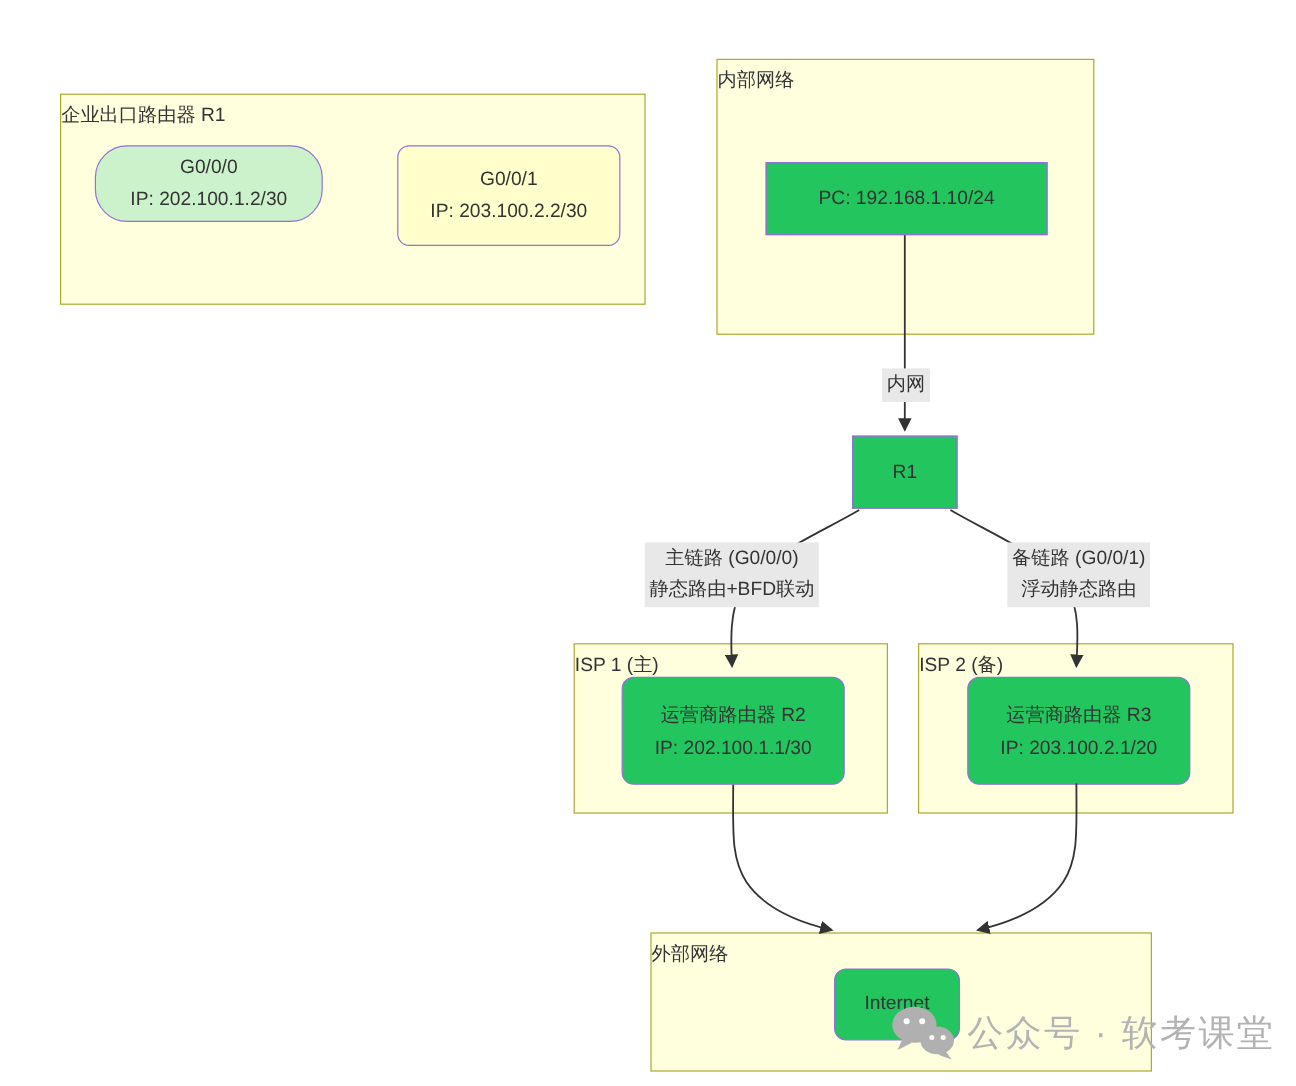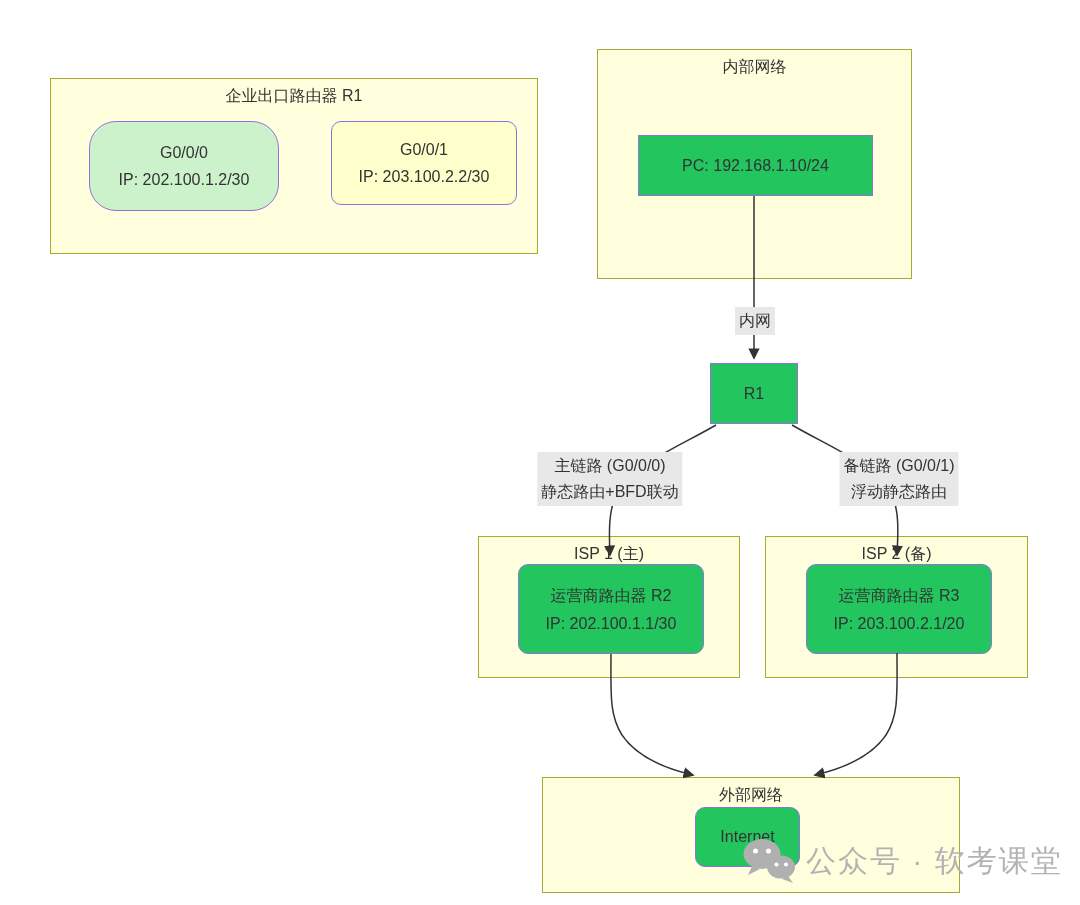--- a/index.html
+++ b/index.html
@@ -1,21 +1,21 @@
 <!DOCTYPE html>
 <html><head>
 <meta charset="utf-8">
 <style>
   html,body{margin:0;padding:0;background:#ffffff;}
   body{font-family:"Liberation Sans","DejaVu Sans",sans-serif;}
   .canvas{position:relative;width:1080px;height:905px;background:#ffffff;overflow:hidden;}
 
   
   .group{position:absolute;background:#ffffde;border:1px solid #aaaa33;box-sizing:border-box;z-index:1;}
-  .group-title{position:absolute;top:7px;left:0;right:0;text-align:center;font-size:16px;color:#333333;}
+  .group-title{position:absolute;top:7px;left:0;right:0;font-size:16px;color:#333333;}
 
   
   .node{position:absolute;background:#22c55e;border:1px solid #9370DB;box-sizing:border-box;
         display:flex;flex-direction:column;align-items:center;justify-content:center;
         font-size:16px;color:#333333;text-align:center;gap:9px;z-index:3;}
   .node.rounded{border-radius:10px;}
   .node.green{background:#ccf2cc;}
   .node.paleyellow{background:#ffffcc;}
 
   
@@ -44,21 +44,21 @@
     </defs>
     <path class="edge" d="M754,196 L754,358" marker-end="url(#arrow)"></path>
     <path class="edge" d="M716,425 C682,445 634,464 618,492 C608,508 609,534 610,555" marker-end="url(#arrow)"></path>
     <path class="edge" d="M792,425 C826,445 874,464 890,492 C900,508 898,534 897,555" marker-end="url(#arrow)"></path>
     <path class="edge" d="M611,654 C611,692 609,715 622,735 C637,757 667,769 693,775" marker-end="url(#arrow)"></path>
     <path class="edge" d="M897,653 C897,692 899,715 886,735 C871,757 841,769 815,775" marker-end="url(#arrow)"></path>
   </svg>
 
   <section class="group" style="left:50px;top:78px;width:488px;height:176px;">
     <div class="group-title">企业出口路由器 R1</div>
-    <div class="node rounded green" style="left:38px;top:42px;width:190px;height:90px;border-radius:27px;">
+    <div class="node rounded green" style="left:28px;top:42px;width:190px;height:64px;border-radius:27px;">
       <div>G0/0/0</div>
       <div>IP: 202.100.1.2/30</div>
     </div>
     <div class="node rounded paleyellow" style="left:280px;top:42px;width:186px;height:84px;">
       <div>G0/0/1</div>
       <div>IP: 203.100.2.2/30</div>
     </div>
   </section>
 
   <section class="group" style="left:597px;top:49px;width:315px;height:230px;">

